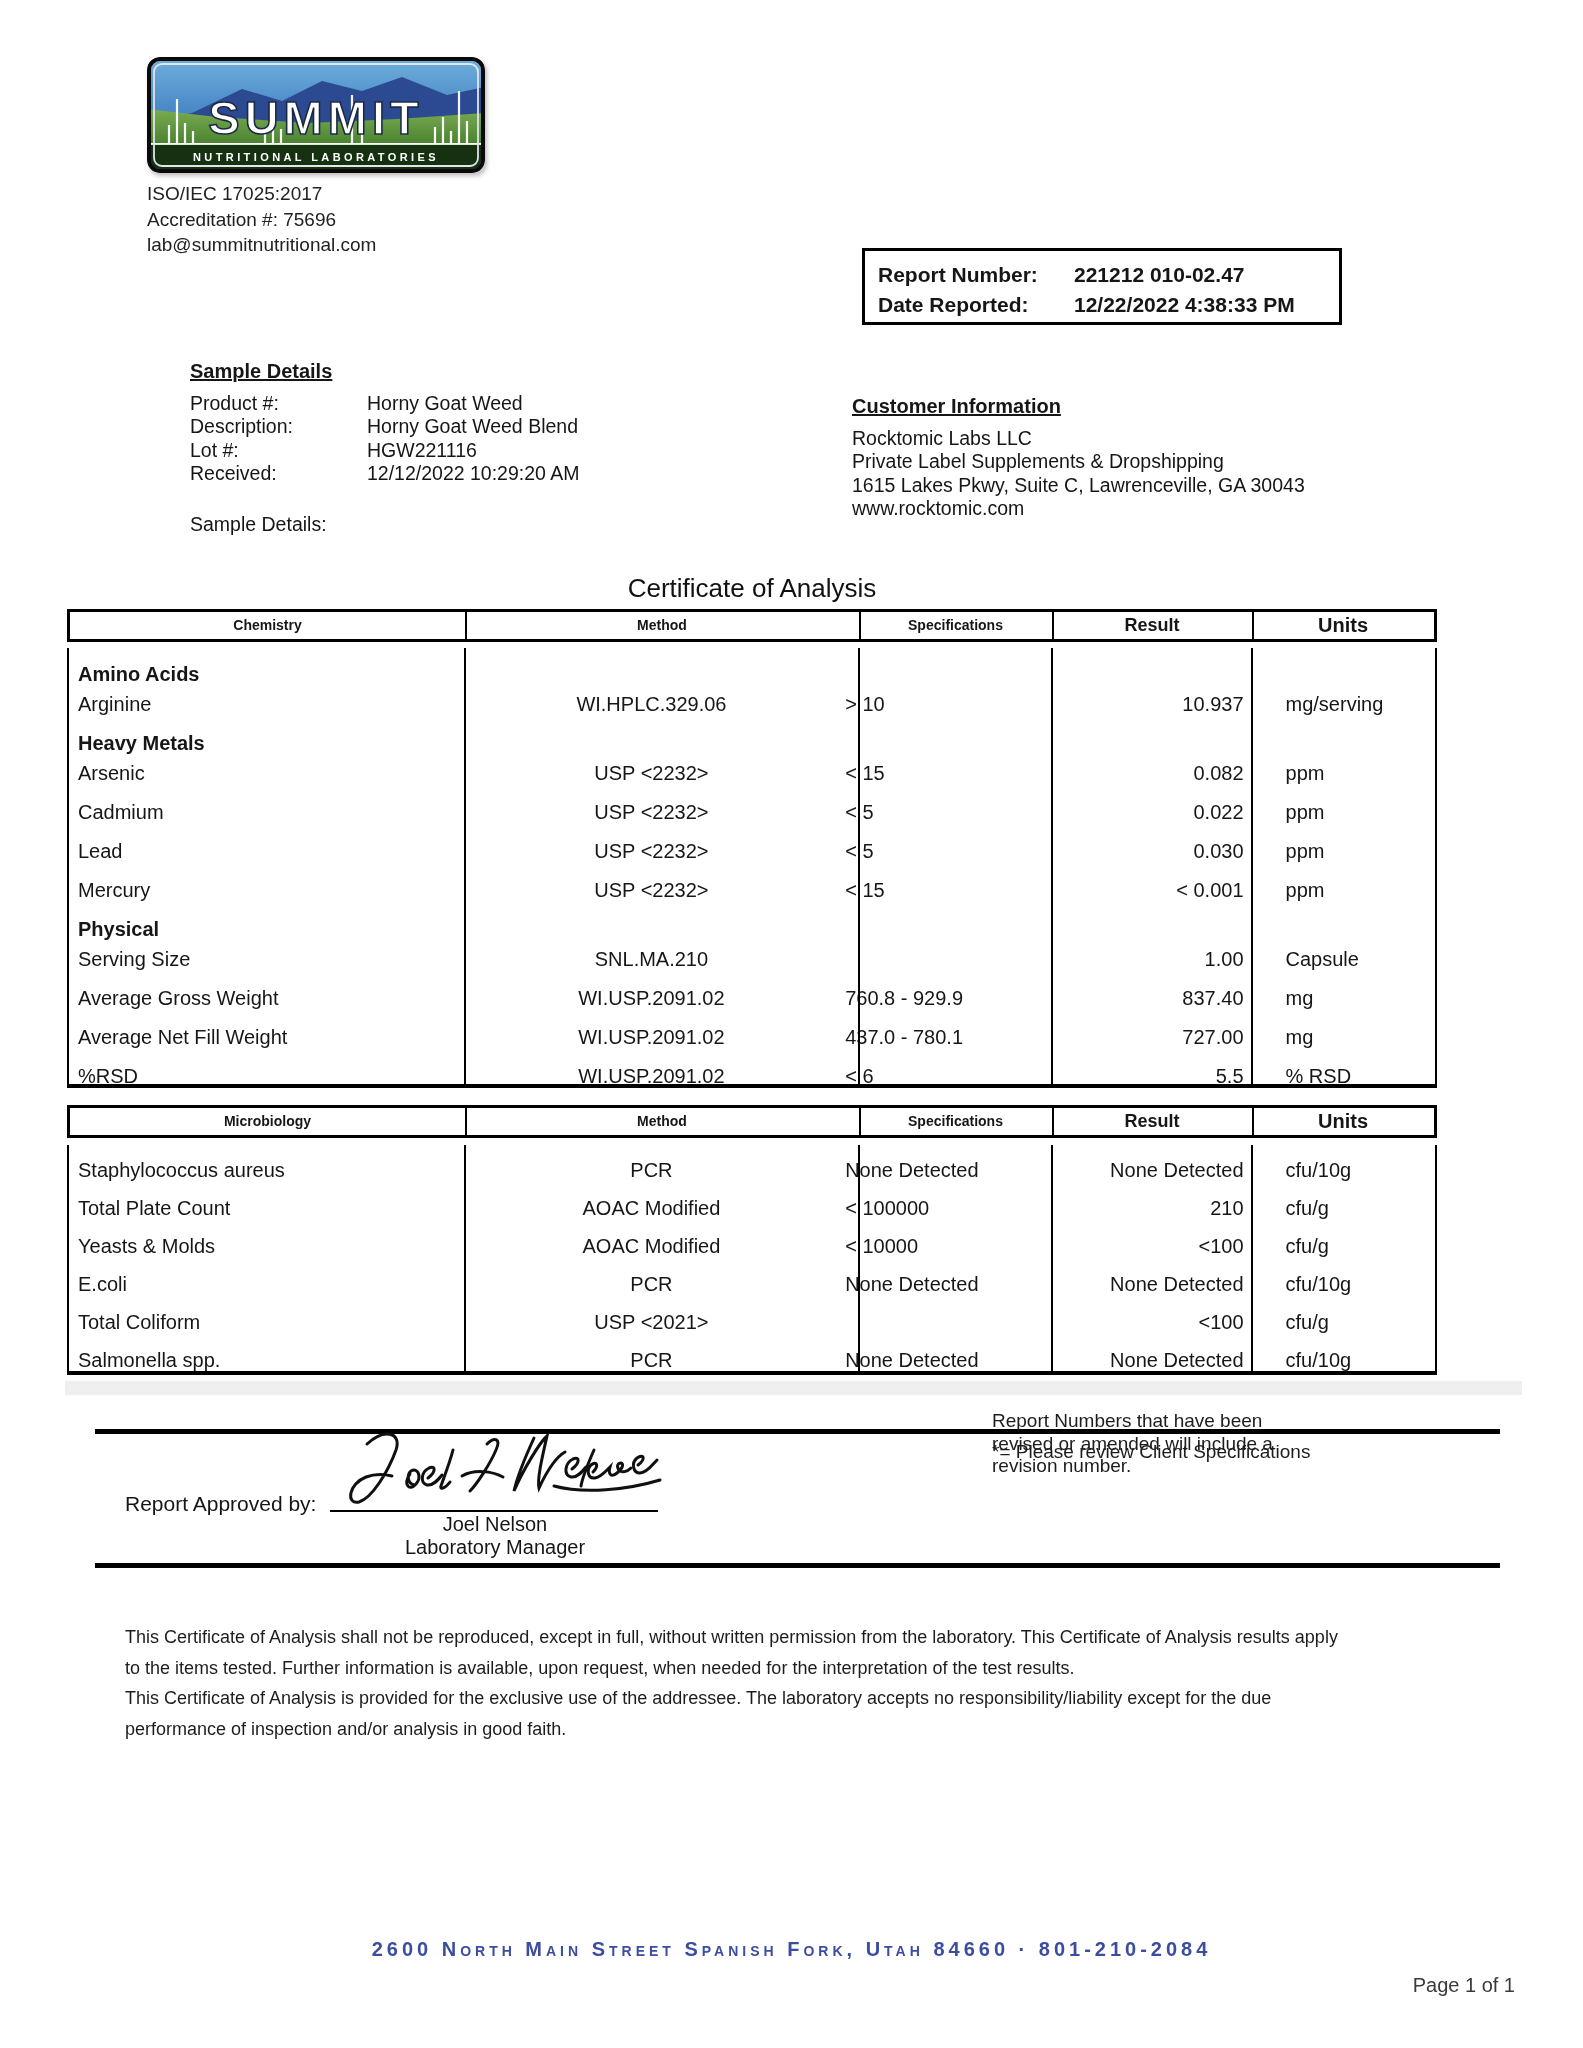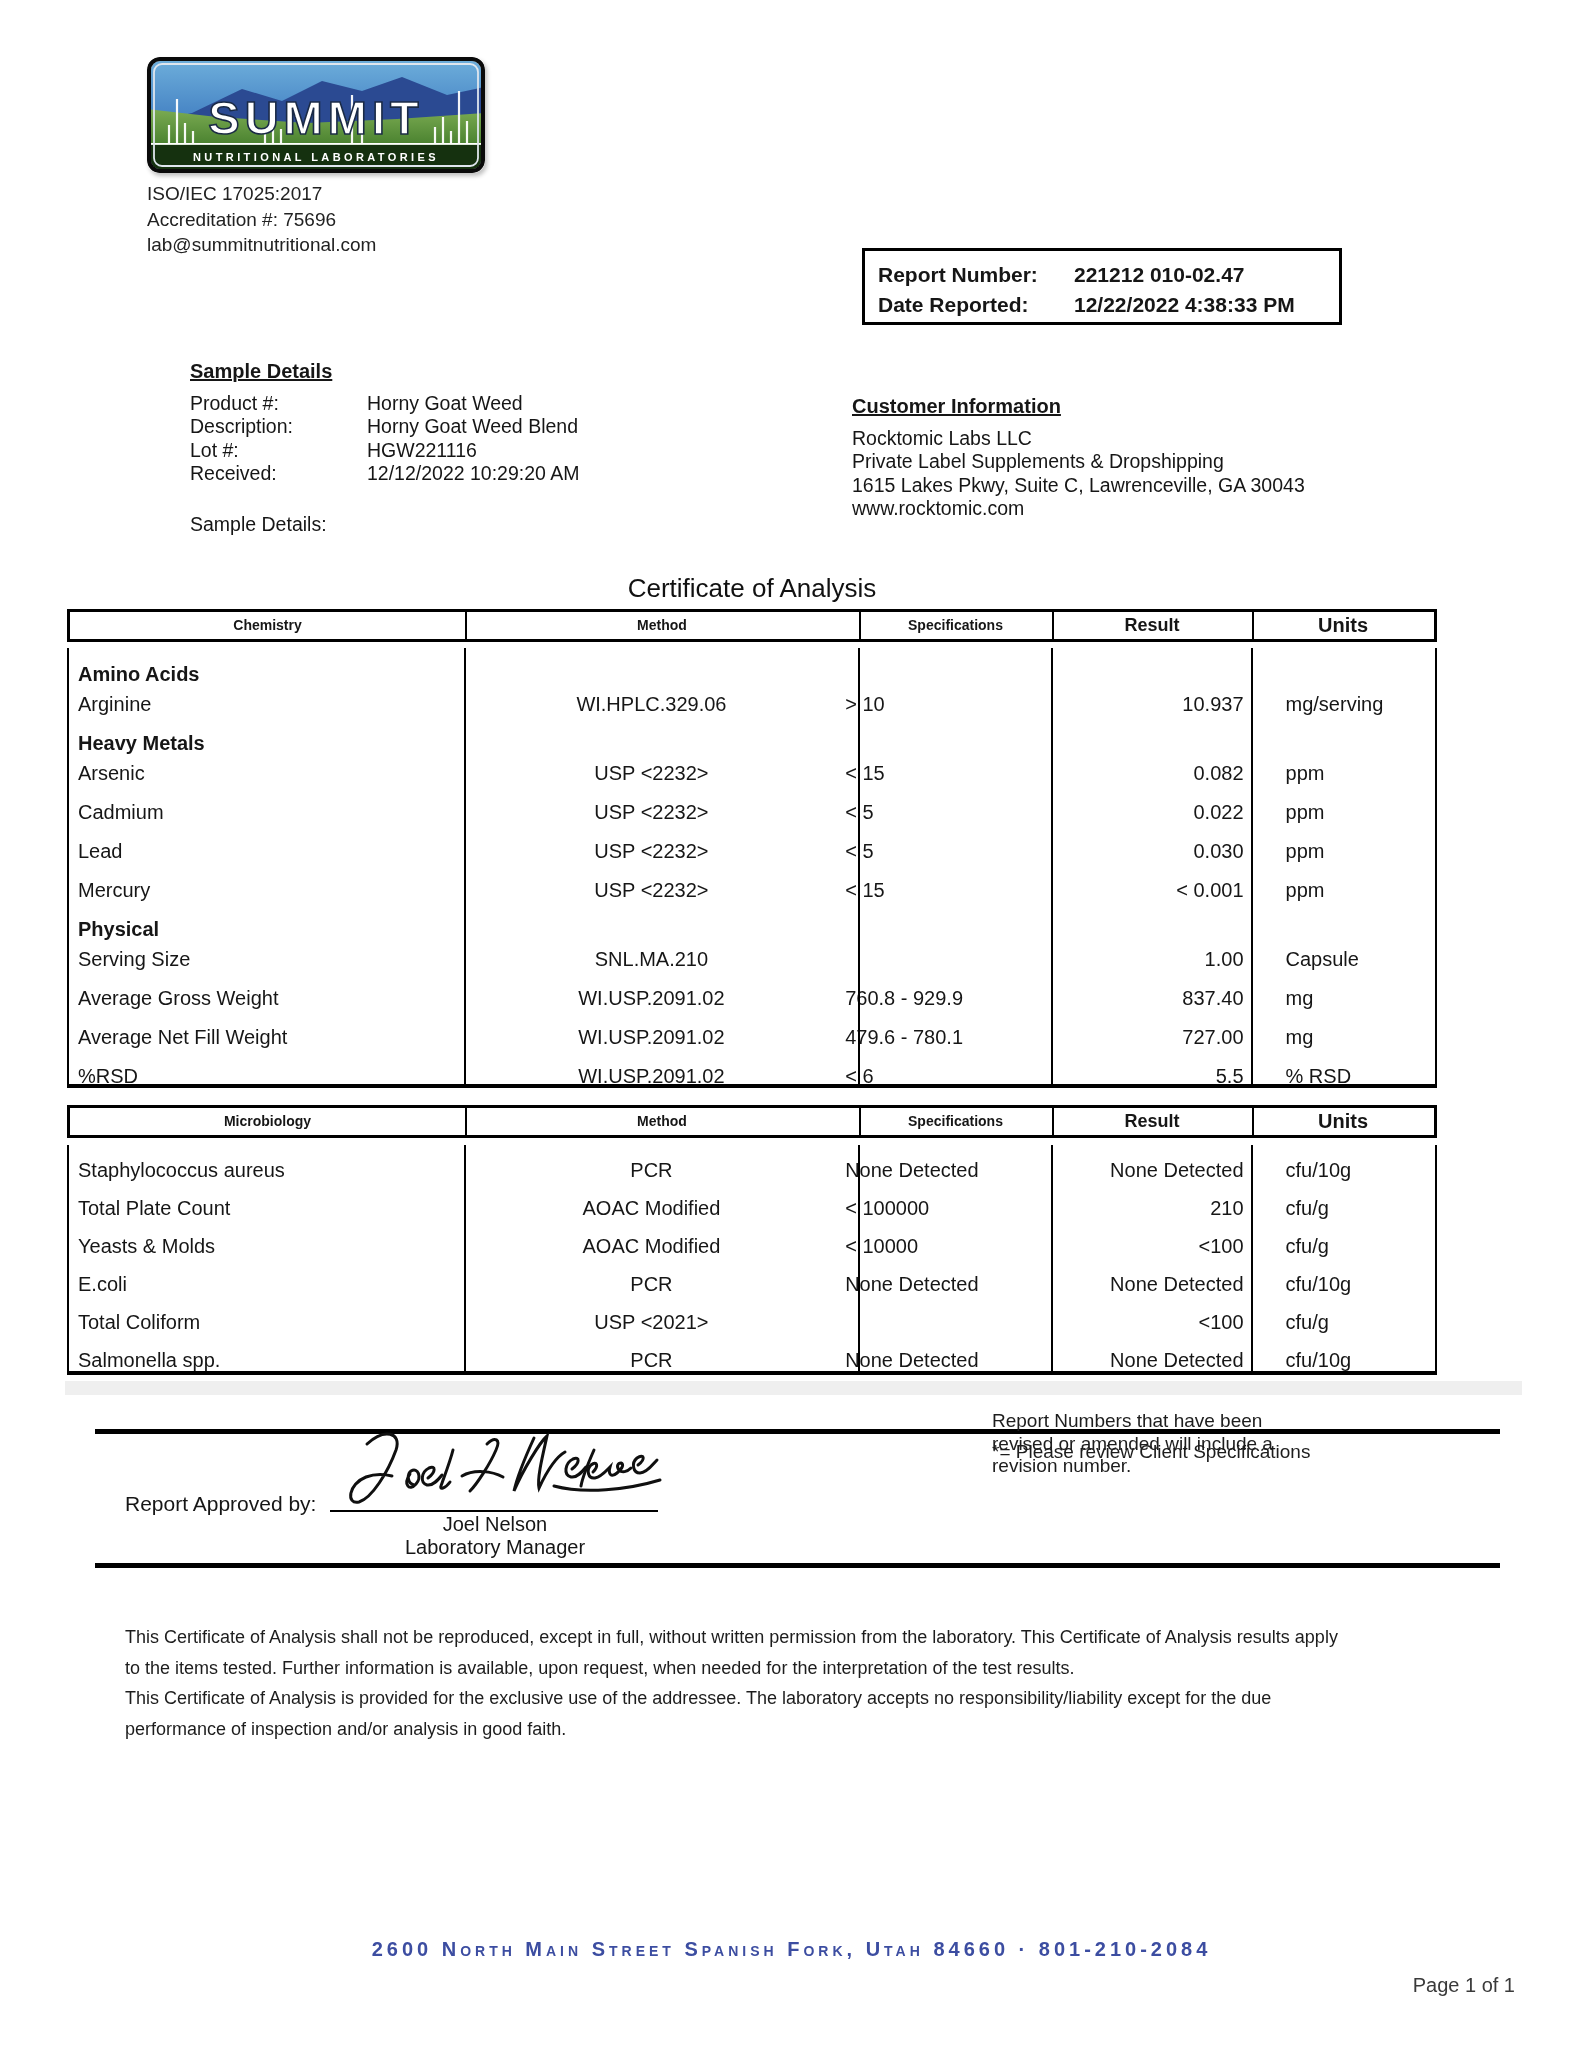--- a/index.html
+++ b/index.html
@@ -245,21 +245,21 @@
       <div class="trow row-item">
         <div class="c1">Average Gross Weight</div>
         <div class="c2">WI.USP.2091.02</div>
         <div class="c3">760.8 - 929.9</div>
         <div class="c4">837.40</div>
         <div class="c5">mg</div>
       </div>
       <div class="trow row-item">
         <div class="c1">Average Net Fill Weight</div>
         <div class="c2">WI.USP.2091.02</div>
-        <div class="c3">479.6 - 780.1</div>
+        <div class="c3">437.0 - 780.1</div>
         <div class="c4">727.00</div>
         <div class="c5">mg</div>
       </div>
       <div class="trow row-item">
         <div class="c1">%RSD</div>
         <div class="c2">WI.USP.2091.02</div>
         <div class="c3">&lt; 6</div>
         <div class="c4">5.5</div>
         <div class="c5">% RSD</div>
       </div>

